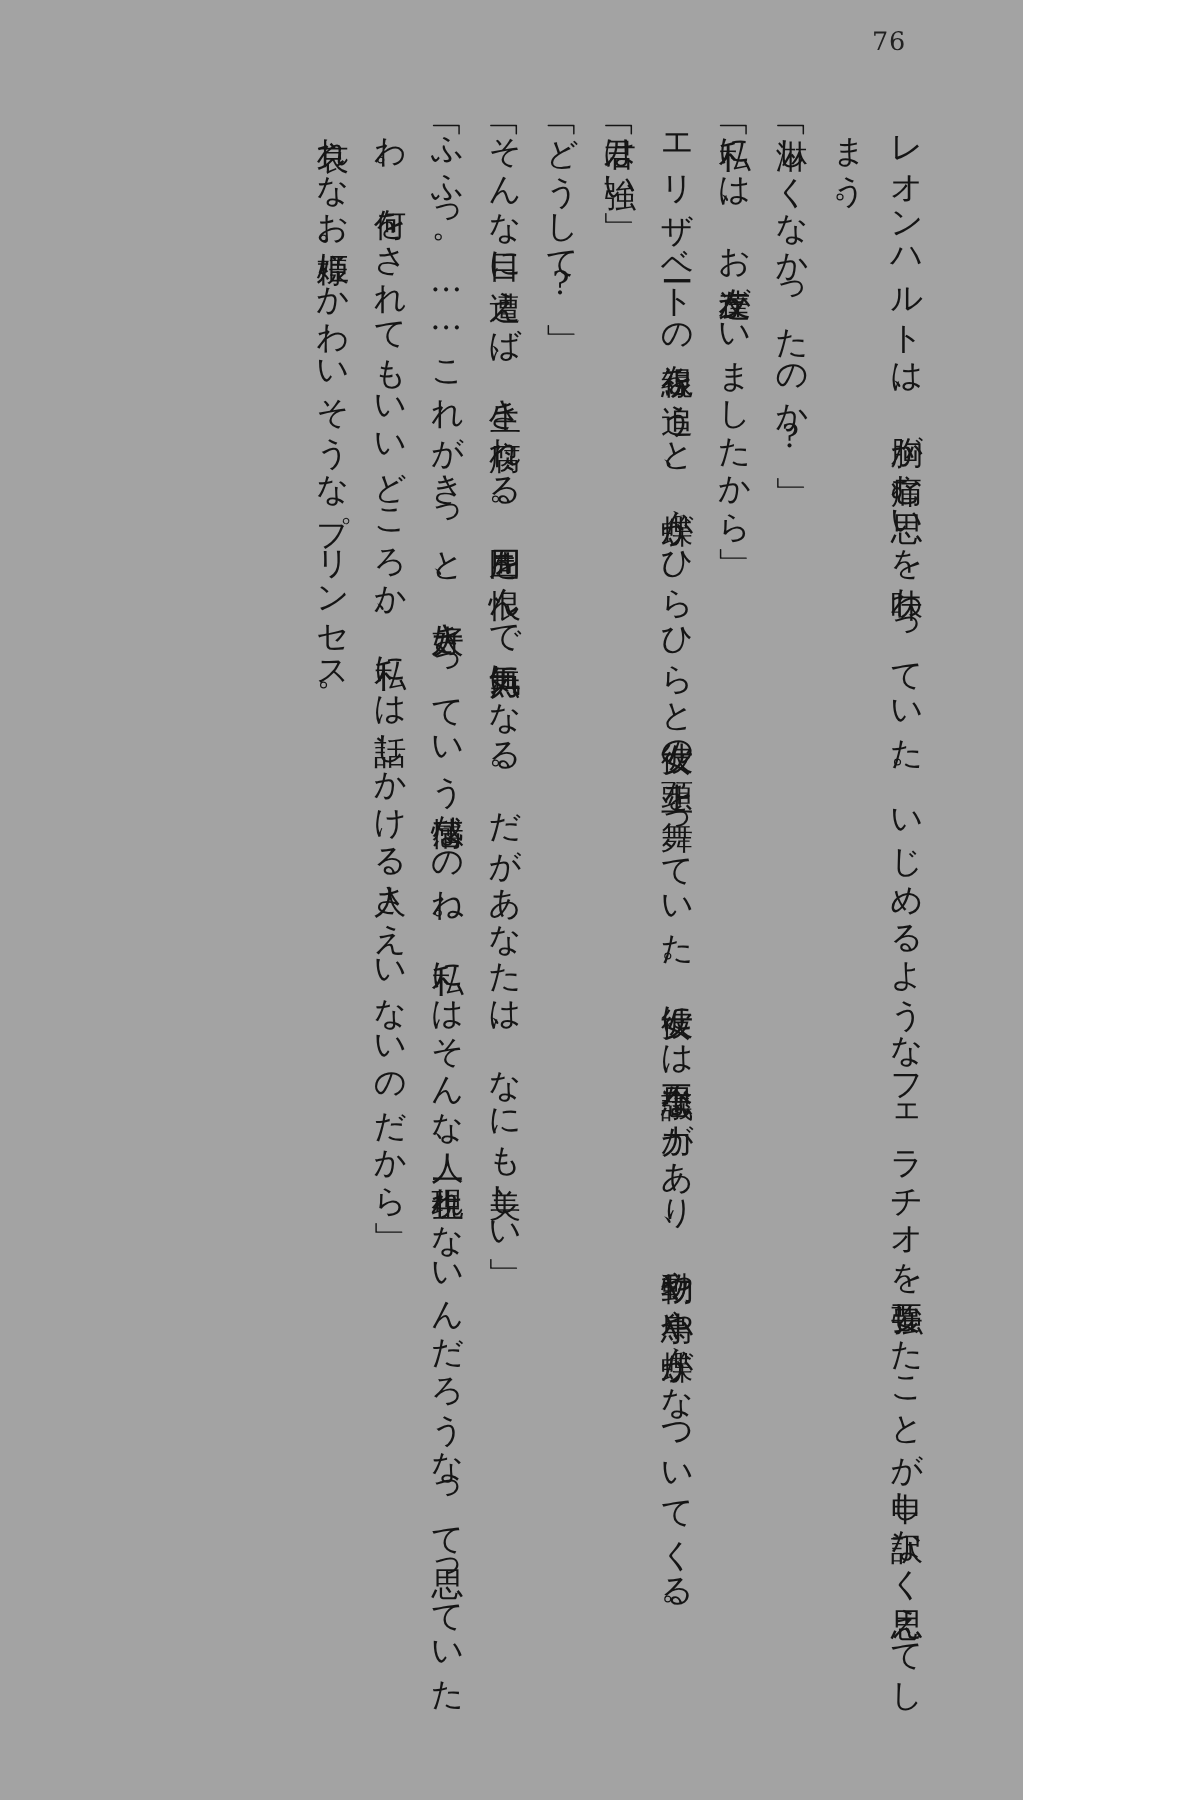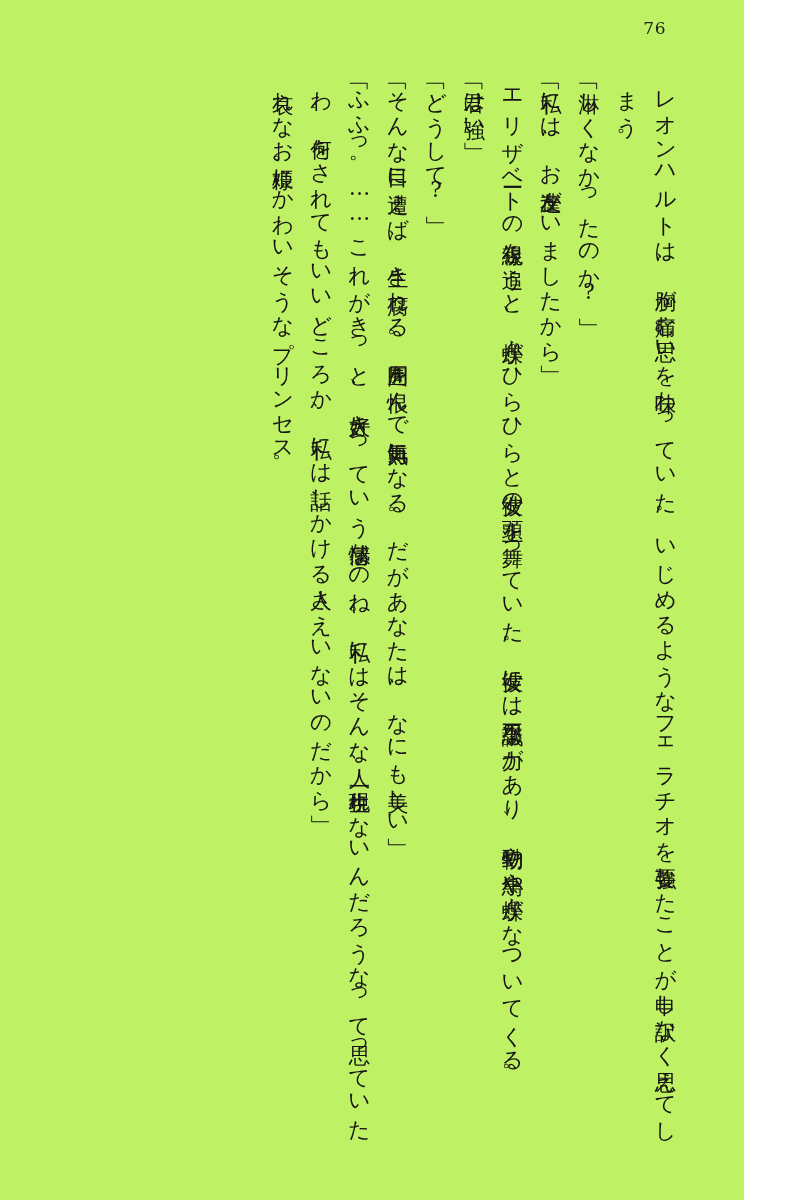--- a/index.html
+++ b/index.html
@@ -10,23 +10,23 @@
   body {
     width: 792px;
     height: 1200px;
     overflow: hidden;
     font-family: "DejaVu Serif", "Liberation Serif", serif;
     color: #1a1a1a;
   }
 
   .page {
     position: relative;
-    width: 744px;
+    width: 682px;
     height: 1200px;
-    background: #bef264;
+    background: #a3a3a3;
     box-sizing: border-box;
   }
 
   .page-number {
     position: absolute;
     top: 18px;
     right: 78px;
     font-size: 17px;
     letter-spacing: 0.5px;
     color: #222;

